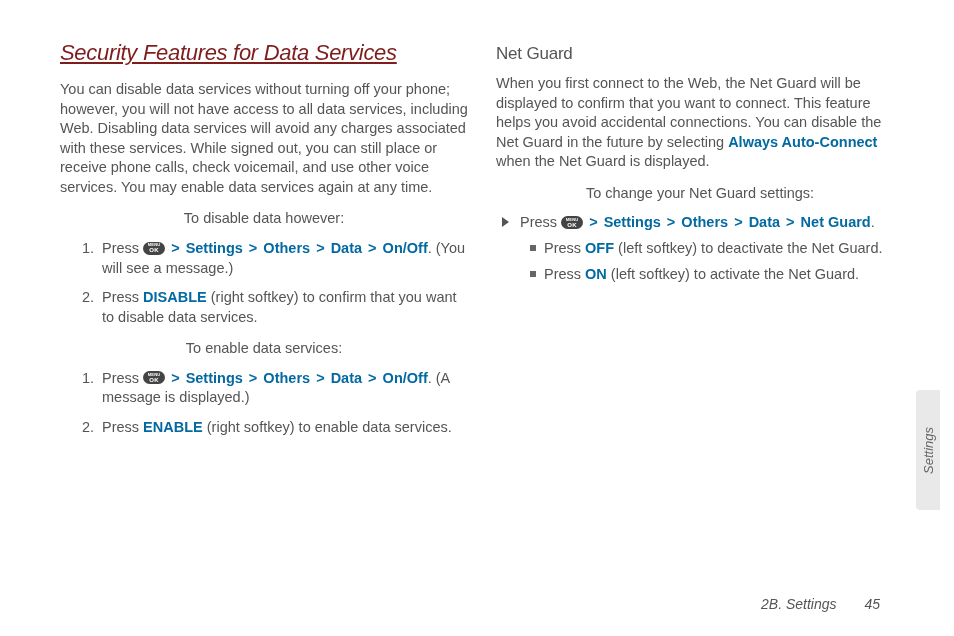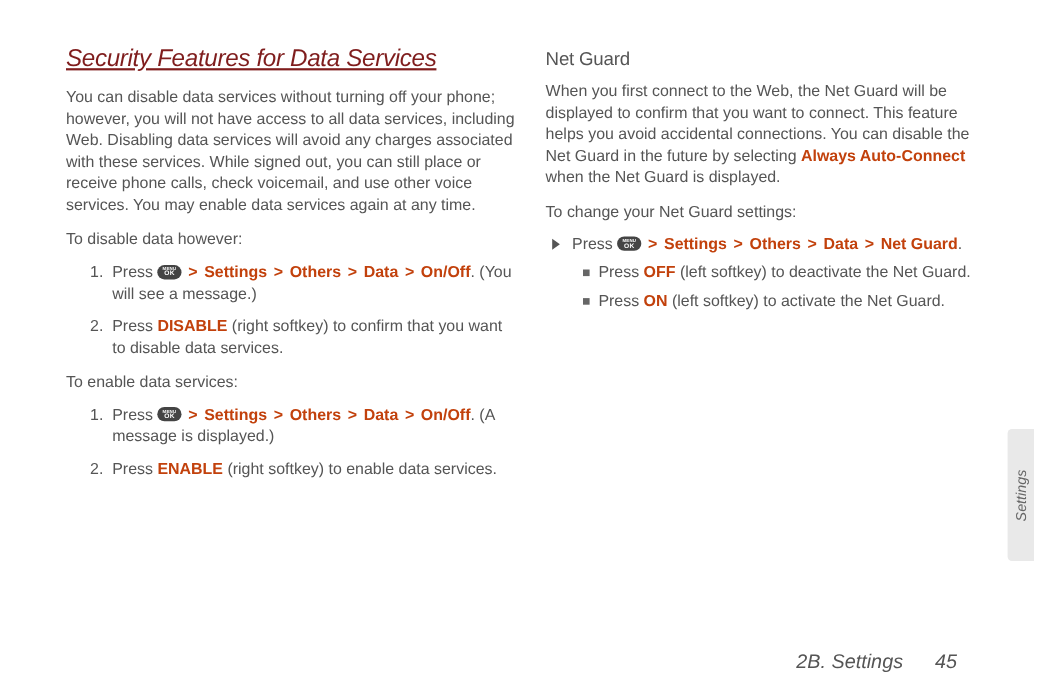--- a/index.html
+++ b/index.html
@@ -40,20 +40,21 @@
       font-size: 14.5px;
       line-height: 1.35;
       color: #555;
       margin-bottom: 12px;
     }
     .subhead {
       font-size: 14.5px;
       color: #555;
       margin-bottom: 10px;
       margin-top: 4px;
+      text-align: center;
     }
     ol {
       list-style: decimal;
       padding-left: 38px;
       margin-bottom: 12px;
     }
     ol li {
       font-size: 14.5px;
       line-height: 1.35;
       color: #555;
@@ -85,21 +86,21 @@
       padding-left: 48px;
       position: relative;
     }
     .square-item .sq {
       position: absolute;
       left: 34px;
       top: 6px;
       width: 6px; height: 6px;
       background: #666;
     }
-    strong, b { font-weight: bold; color: #c2410c; text-align: right; }
+    strong, b { font-weight: bold; color: #0369a1; text-align: right; }
     .ok-key {
       display: inline-flex;
       align-items: center;
       justify-content: center;
       width: 22px;
       height: 13px;
       border-radius: 7px;
       background: #444;
       color: #fff;
       font-size: 6px;
@@ -128,22 +129,22 @@
     .side-tab span {
       transform: rotate(-90deg);
       font-style: italic;
       font-size: 13px;
       color: #666;
       white-space: nowrap;
     }
     .footer {
       position: absolute;
       bottom: 24px;
-      right: 84px;
-      font-size: 18px;
+      right: 74px;
+      font-size: 14px;
       color: #555;
       font-style: italic;
     }
     .footer .pn {
       font-style: italic;
       margin-left: 24px;
     }
     .gt { margin: 0 2px; }
   </style>
 </head>

